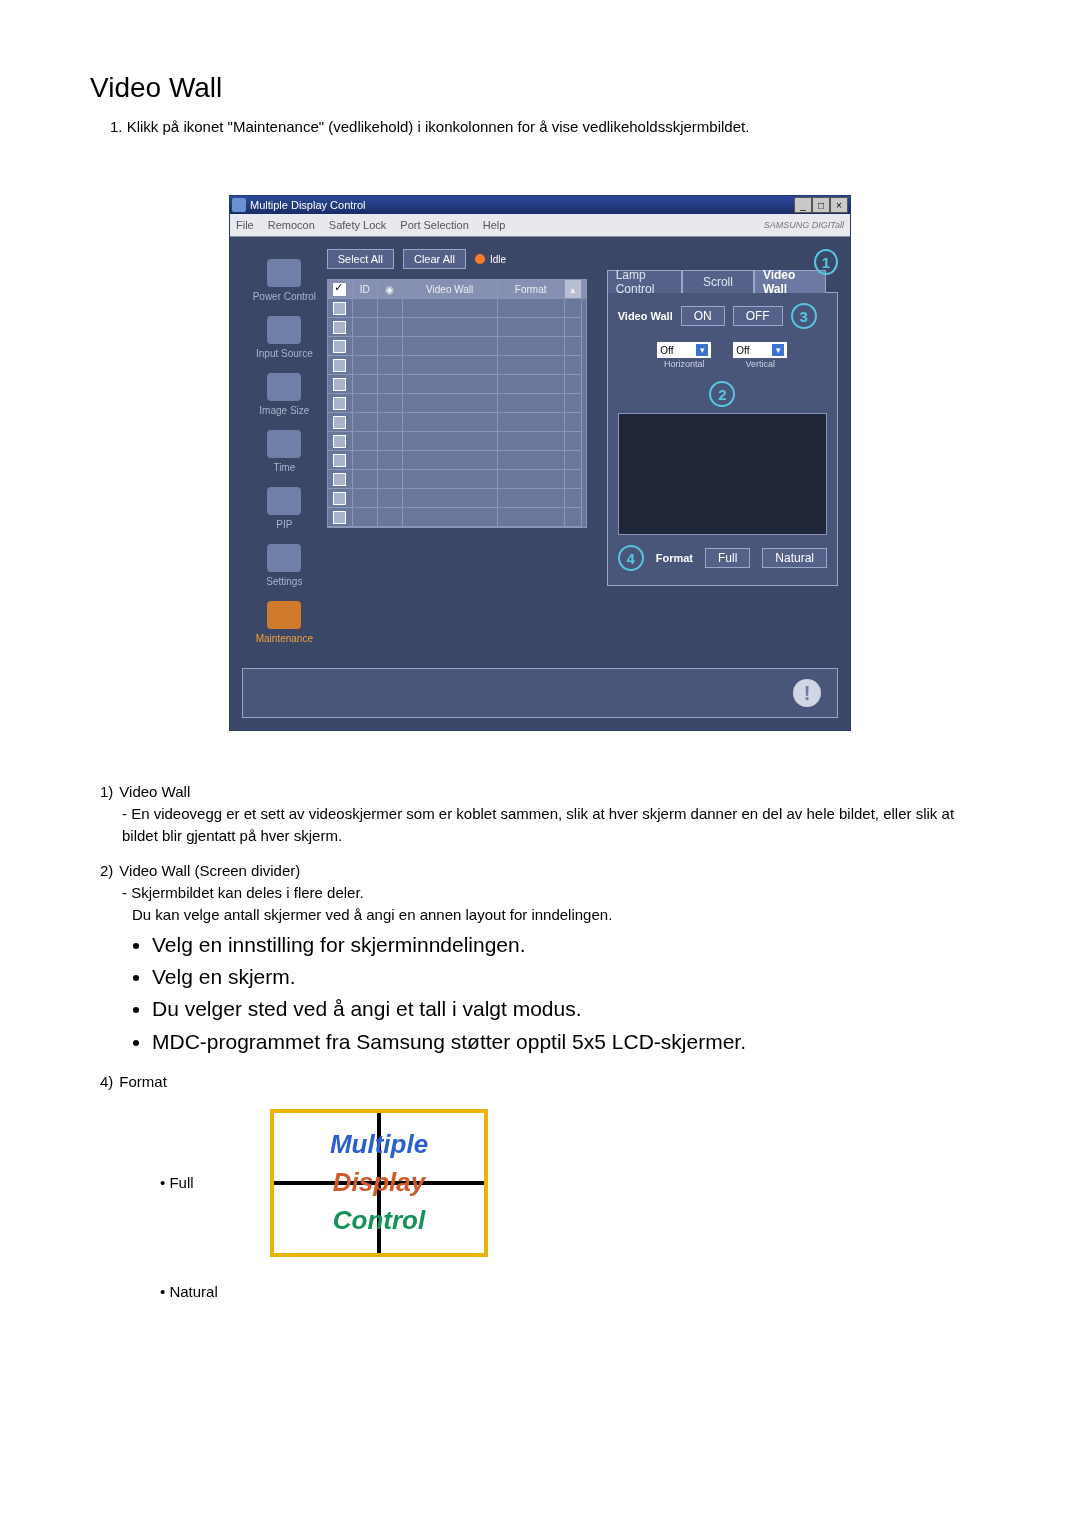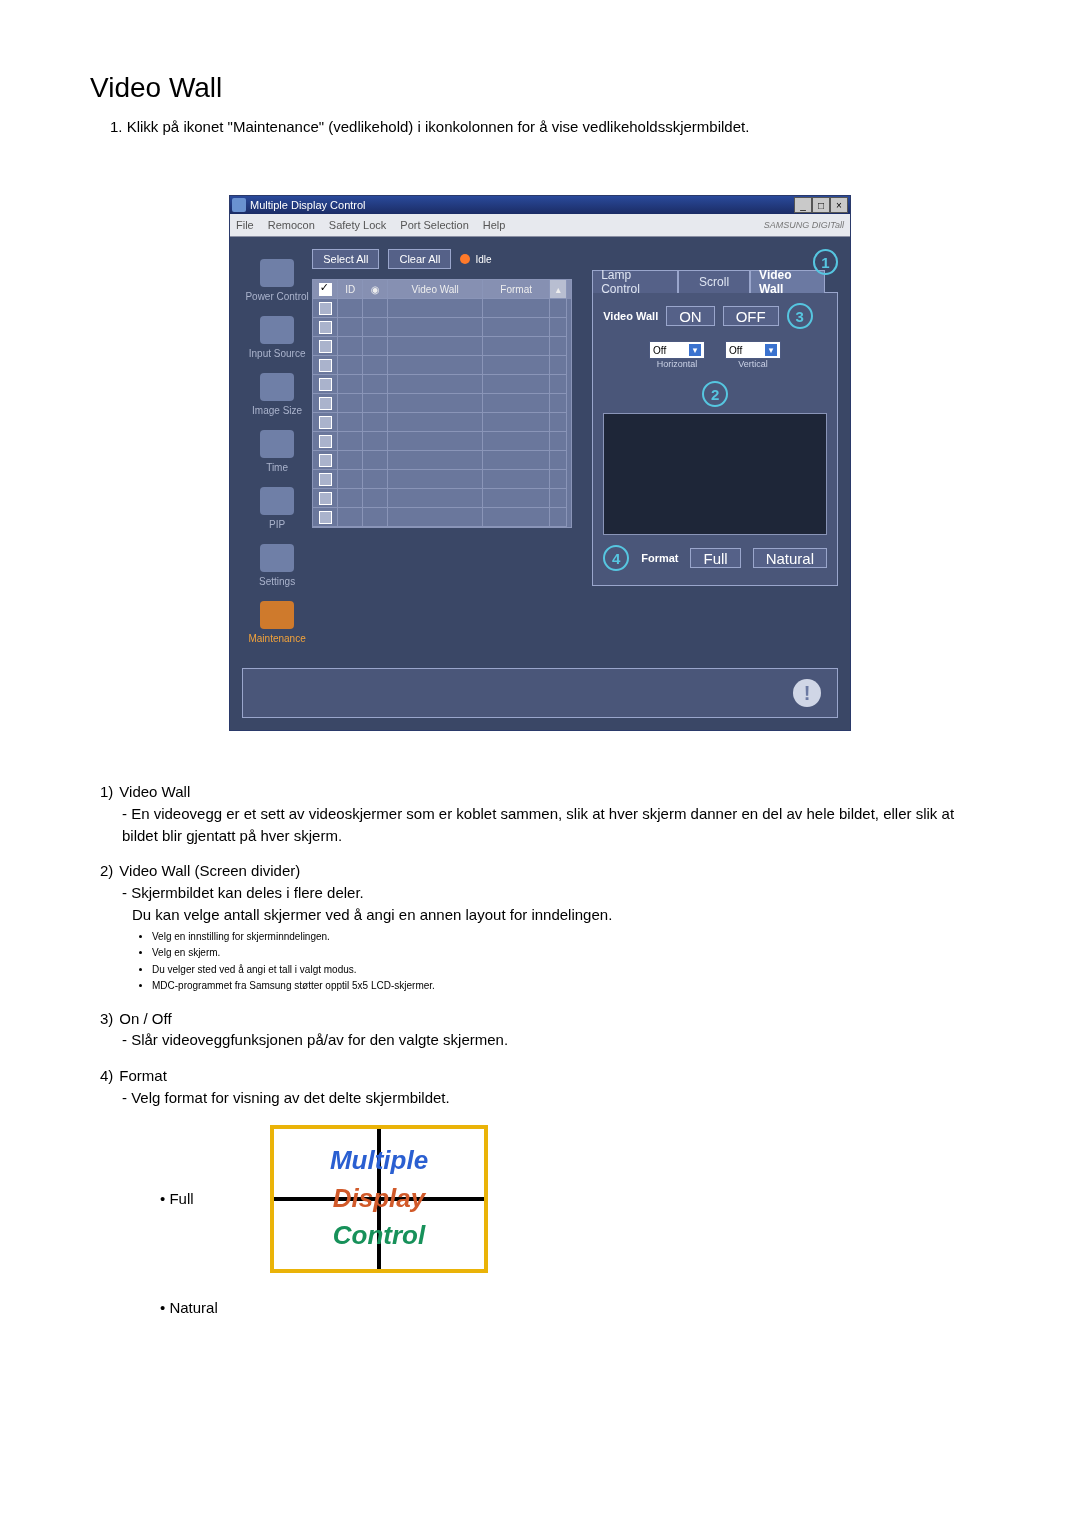--- a/index.html
+++ b/index.html
@@ -125,21 +125,21 @@
     width:22px;height:22px;border:2px solid #56c6e0;border-radius:50%;
     display:inline-flex;align-items:center;justify-content:center;color:#56c6e0;font-weight:bold;font-size:15px;
     background:transparent;
   }
   .rbox {
     border:1px solid #9aa6cc;background:#4a5679;padding:10px 10px 14px 10px;margin-top:-1px;
   }
   .row-line { display:flex;align-items:center;gap:8px;margin-bottom:12px;}
   .lbl { color:#fff;font-size:11px;font-weight:bold;}
   .pill {
-    height:18px;padding:0 12px;border:1px solid #9aa6cc;display:inline-flex;align-items:center;font-size:15px;color:#fff;background:#556188;
+    height:18px;padding:0 12px;border:1px solid #9aa6cc;display:inline-flex;align-items:center;font-size:12px;color:#fff;background:#556188;
   }
   .ddl {
     width:48px;height:16px;background:#fff;color:#000;border:1px solid #4d5a80;display:flex;align-items:center;justify-content:space-between;padding:0 3px;font-size:10px;
   }
   .ddl .arr{width:12px;height:12px;background:#3a72cf;color:#fff;display:flex;align-items:center;justify-content:center;font-size:9px;}
   .sublbl { font-size:9px;color:#cbd2e6;}
   .preview {
     height:120px;background:#1e2638;border:1px solid #8a95b8;margin-top:6px;
   }
   .format-row{display:flex;align-items:center;gap:12px;margin-top:10px;}
@@ -150,21 +150,21 @@
     width:28px;height:28px;border-radius:50%;background:#d0d6e6;color:#6b79a2;display:flex;align-items:center;justify-content:center;font-size:20px;font-weight:bold;
   }
   
   .desc { margin-left:10px; font-size:15px; line-height:1.45;}
   .desc ol.top { list-style:none;padding:0;margin:0;}
   .desc ol.top > li { margin-bottom:14px; }
   .num { margin-right:6px; }
   .dash { margin-left:22px; display:block;}
   .dash::before { content:"- ";}
   ul.bul { margin:4px 0 0 52px; padding:0; list-style:disc;}
-  ul.bul li { font-size:10px; margin:2px 0;}
+  ul.bul li { font-size:21px; margin:2px 0;}
   .fmt-row { display:flex; align-items:center; gap:30px; margin-left:60px; margin-top:16px; margin-bottom:24px;}
   .fmt-row .flabel { font-size:15px; min-width:60px;}
   .fmt-row .flabel::before{content:"•  ";}
   .tile-img {
     width:210px;height:140px;border:4px solid #eab308;position:relative;background:#fff;margin-left:20px;
   }
   .tile-img .hline{position:absolute;left:0;right:0;top:50%;height:4px;background:#000;transform:translateY(-2px);}
   .tile-img .vline{position:absolute;top:0;bottom:0;left:50%;width:4px;background:#000;transform:translateX(-2px);}
   .mdc-text{position:absolute;left:0;right:0;top:0;bottom:0;display:flex;flex-direction:column;align-items:center;justify-content:center;font-style:italic;font-weight:bold;font-size:26px;}
   .mdc-text span:nth-child(1){color:#2a5fd1;}
@@ -442,26 +442,21 @@
         <span class="dash">Skjermbildet kan deles i flere deler.</span>
         <span style="display:block;margin-left:32px;">Du kan velge antall skjermer ved å angi en annen layout for inndelingen.</span>
         <ul class="bul">
           <li>Velg en innstilling for skjerminndelingen.</li>
           <li>Velg en skjerm.</li>
           <li>Du velger sted ved å angi et tall i valgt modus.</li>
           <li>MDC-programmet fra Samsung støtter opptil 5x5 LCD-skjermer.</li>
         </ul>
       </li>
       <li>
-        <span class="num">3)</span><span>On / Off</span>
-        <span class="dash">Slår videoveggfunksjonen på/av for den valgte skjermen.</span>
-      </li>
-      <li>
         <span class="num">4)</span><span>Format</span>
-        <span class="dash">Velg format for visning av det delte skjermbildet.</span>
         <div class="fmt-row">
           <span class="flabel">Full</span>
           <div class="tile-img">
             <div class="hline"></div>
               <div class="vline"></div>
             <div class="mdc-text">
               <span>Multiple</span>
               <span>Display</span>
               <span>Control</span>
             </div>

